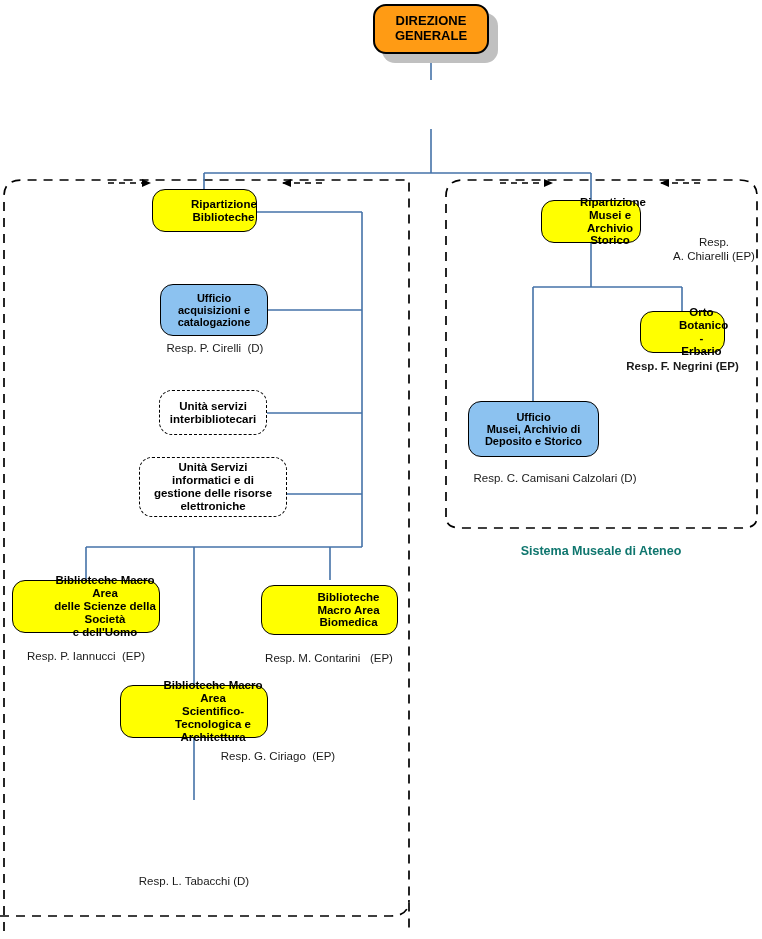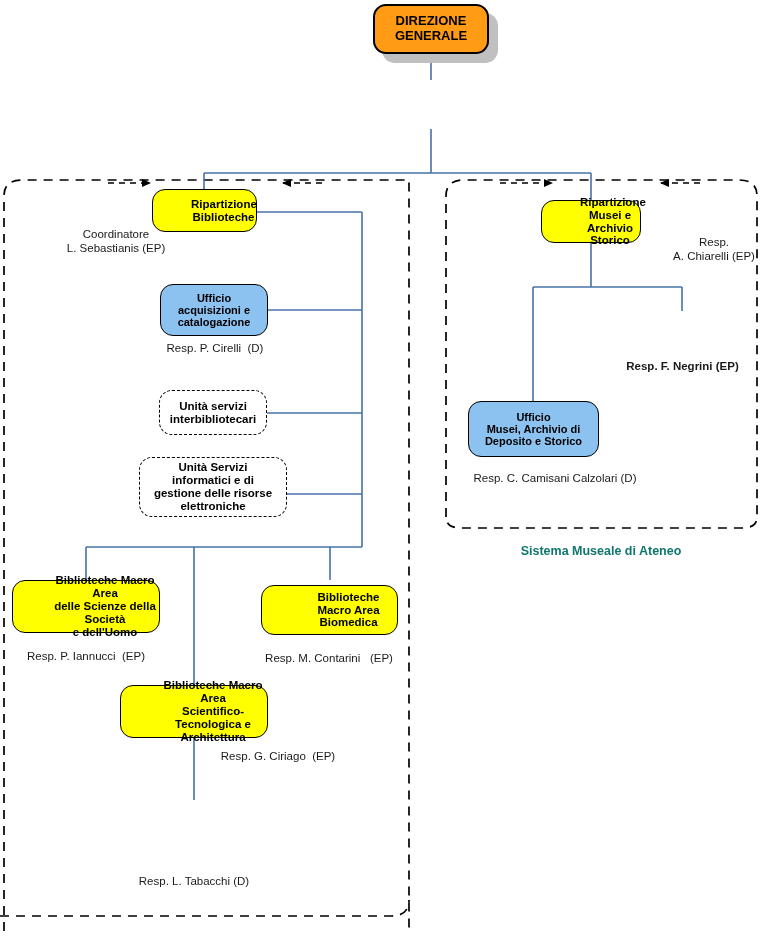--- a/index.html
+++ b/index.html
@@ -143,21 +143,20 @@
   </svg>
 
   <div class="node solid-orange" style="left:373px; top:4px; width:116px; height:50px;">
     <span class="lbl">DIREZIONE<br>GENERALE</span>
   </div>
 
 
   <div class="node solid-yellow" style="left:152px; top:189px; width:105px; height:43px;">
     <span class="lbl">Ripartizione<br>Biblioteche</span>
   </div>
-  <div class="caption" style="left:36px; top:228px; width:160px;">Coordinatore<br>L. Sebastianis (EP)</div>
 
   <div class="node solid-blue" style="left:160px; top:284px; width:108px; height:52px;">
     <span class="lbl">Ufficio<br>acquisizioni e<br>catalogazione</span>
   </div>
   <div class="caption" style="left:139px; top:342px; width:152px;">Resp. P. Cirelli  (D)</div>
 
   <div class="node dashed-unit" style="left:159px; top:390px; width:108px; height:45px;">
     <span class="lbl">Unità servizi<br>interbibliotecari</span>
   </div>
 
@@ -182,20 +181,23 @@
 
   <div class="caption" style="left:120px; top:875px; width:148px;">Resp. L. Tabacchi (D)</div>
 
   <div class="group-label" style="left:105px; top:924px; width:230px;">Sistema Bibliotecario di Sistema</div>
 
   <div class="node solid-yellow" style="left:541px; top:200px; width:100px; height:43px;">
     <span class="lbl">Ripartizione<br>Musei e<br>Archivio Storico</span>
   </div>
   <div class="caption" style="left:644px; top:236px; width:140px; text-align:center;">Resp.<br>A. Chiarelli (EP)</div>
 
+  <div class="node solid-yellow" style="left:640px; top:311px; width:85px; height:42px;">
+    <span class="lbl">Orto Botanico<br>- Erbario</span>
+  </div>
   <div class="caption" style="left:615px; top:360px; width:135px;font-weight:bold;">Resp. F. Negrini (EP)</div>
 
   <div class="node solid-blue" style="left:468px; top:401px; width:131px; height:56px;">
     <span class="lbl">Ufficio<br>Musei, Archivio di<br>Deposito e Storico</span>
   </div>
   <div class="caption" style="left:455px; top:472px; width:200px;">Resp. C. Camisani Calzolari (D)</div>
 
   <div class="group-label" style="left:501px; top:513px; width:200px;">Sistema Museale di Ateneo</div>
 
 </div>

